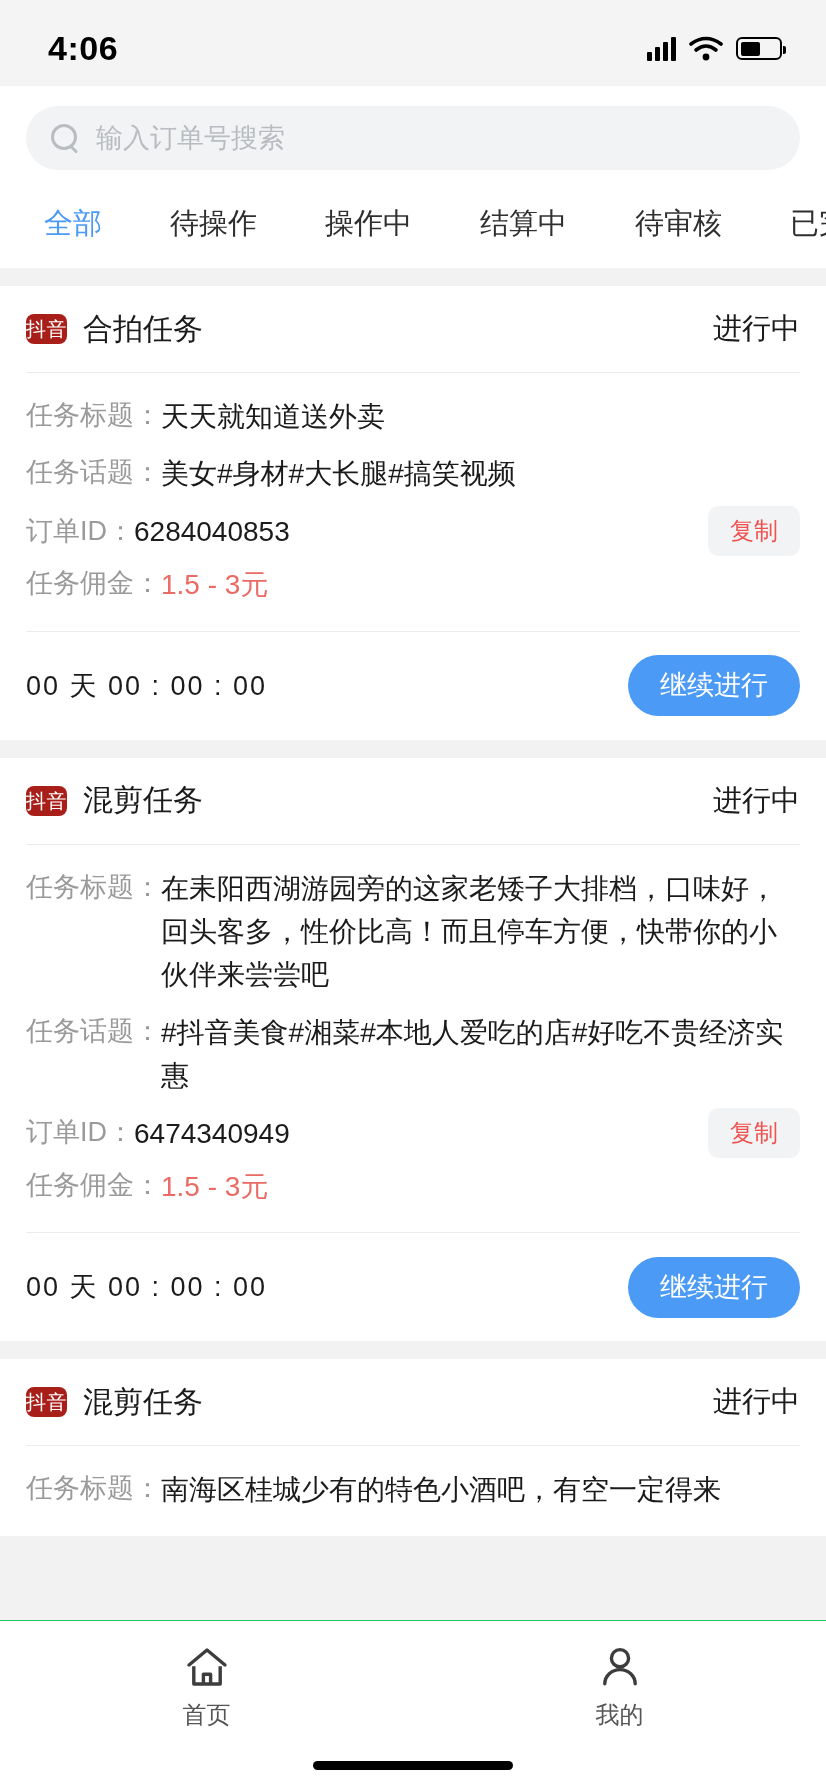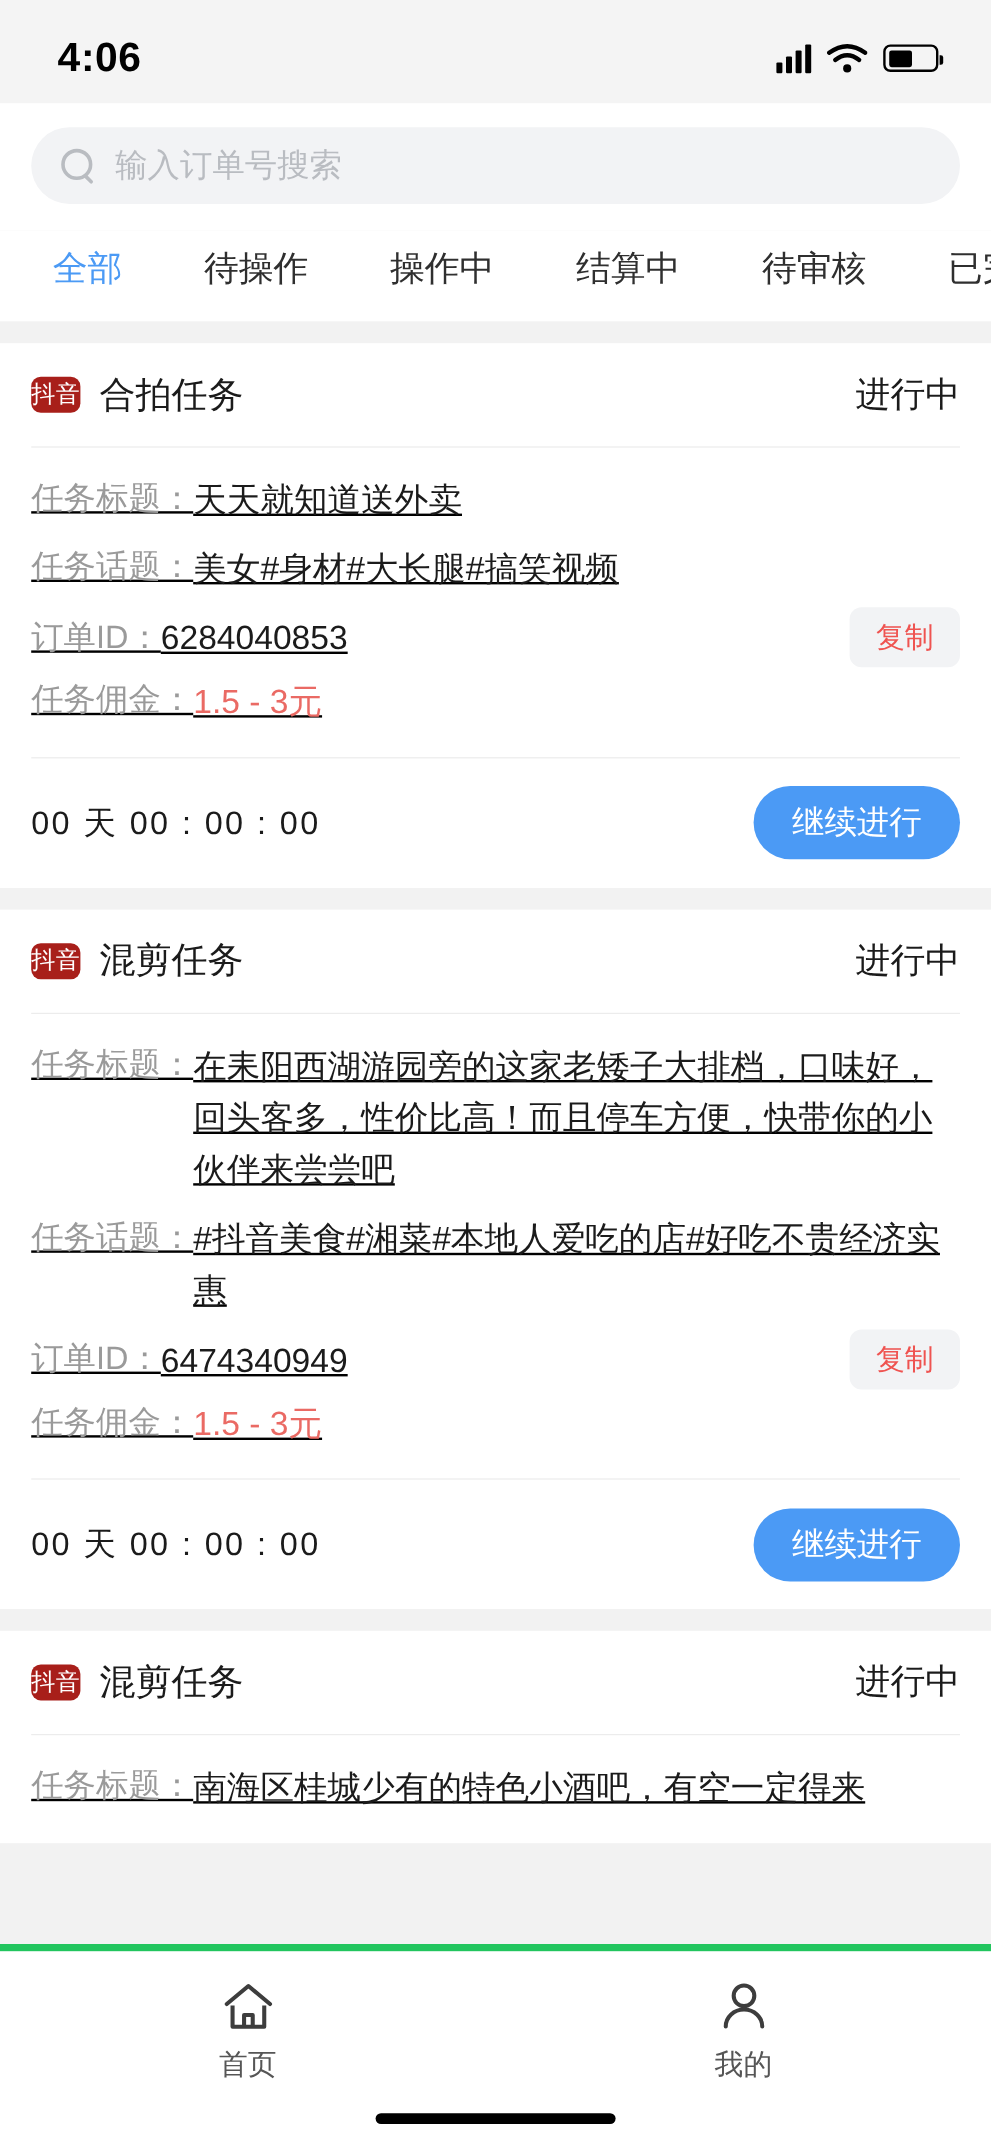--- a/index.html
+++ b/index.html
@@ -82,21 +82,21 @@
   }
   .card-head-left { display:flex; align-items:center; gap: 16px; }
   .badge {
     background: #a81f1a; color:#fff; font-size: 20px;
     border-radius: 8px; padding: 5px 0; line-height:1; letter-spacing:0.5px;
   }
   .card-title { font-size: 30px; color:#1b1b1b; }
   .card-status { font-size: 29px; color:#1b1b1b; }
   .divider { height: 1px; background:#ececec; }
 
-  .card-body { padding: 22px 0 10px 0; text-decoration: underline; }
+  .card-body { padding: 22px 0 10px 0; }
   .row { display:flex; align-items:flex-start; margin-bottom: 14px; position: relative; }
   .lab { font-size: 27px; color:#9a9a9a; flex:0 0 auto; white-space: nowrap; line-height: 1.55; }
   .val { font-size: 28px; color:#1b1b1b; line-height: 1.55; }
   .val.money { color:#ea6a64; }
   .row.idrow { align-items:center; margin-bottom: 10px; }
   .copy {
     position:absolute; right: 0; top: 50%; transform: translateY(-50%);
     background:#f2f3f5; color:#ef5350; font-size: 24px;
     border-radius: 10px; padding: 9px 22px; border:0;
   }
@@ -106,21 +106,21 @@
   }
   .countdown { font-size: 27px; color:#1b1b1b; letter-spacing: 2px; }
   .goBtn {
     background:#4b9af5; color:#fff; font-size: 27px; border:0;
     border-radius: 34px; padding: 17px 32px; line-height:1;
   }
 
   
   .tabbar {
     position:absolute; left:0; right:0; bottom:0; height: 170px;
-    background:#fff; border-top: 6px solid #22c55e;
+    background:#fff; border-top: 1px solid #22c55e;
     display:flex; align-items: flex-start; padding-top: 22px;
   }
   .navitem { flex:1; display:flex; flex-direction:column; align-items:center; gap: 8px; }
   .navlabel { font-size: 24px; color:#565656; }
   .navitem.active .navlabel { color:#4b9af5; }
   .navicon { width: 48px; height: 48px; display:block; }
   .homebar {
     position:absolute; bottom: 20px; left:50%; transform: translateX(-50%);
     width: 200px; height: 9px; background:#000; border-radius: 5px;
   }

